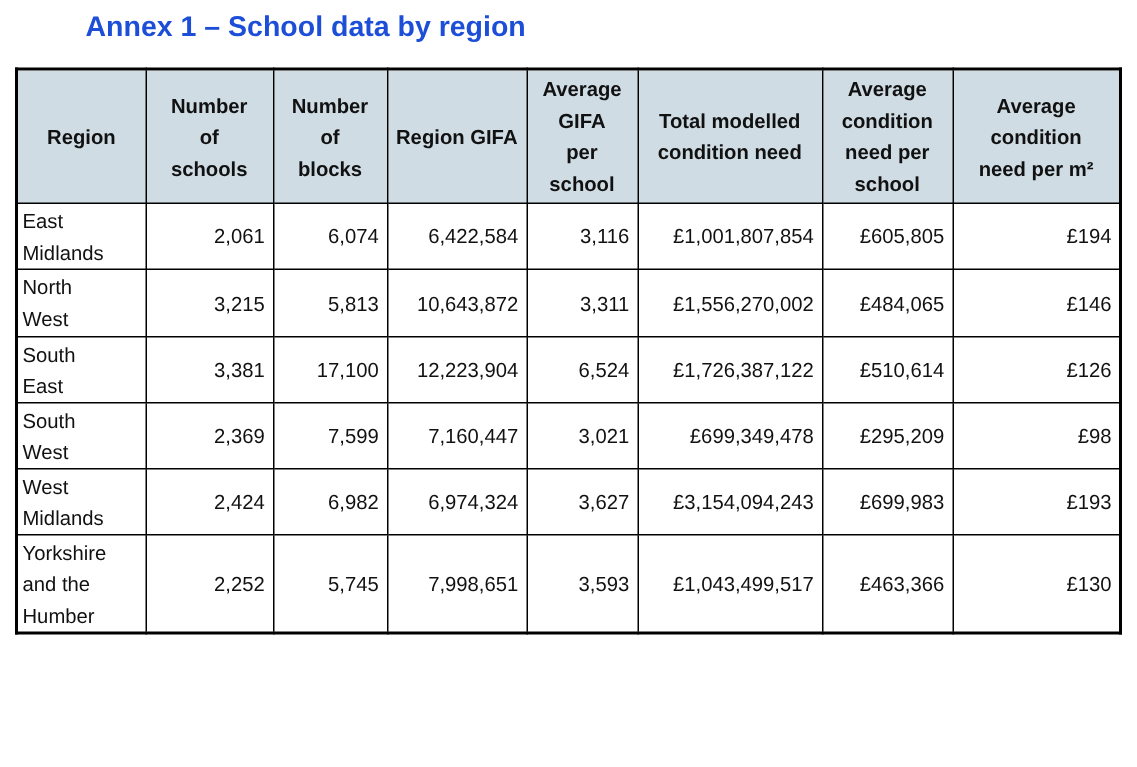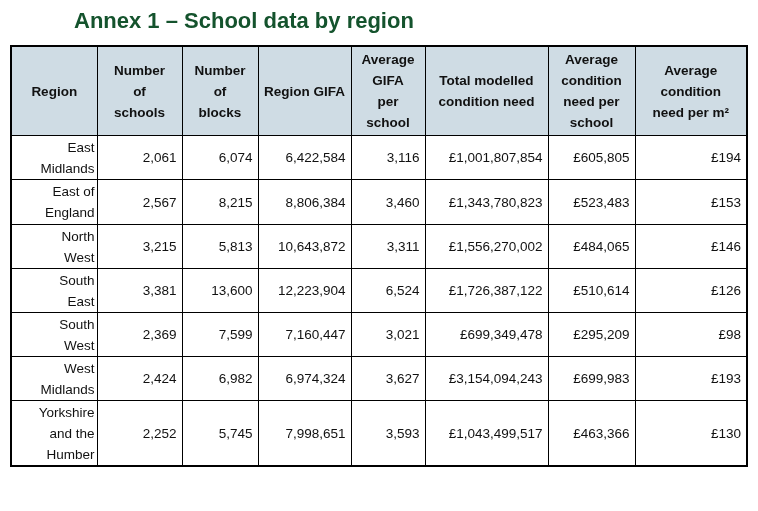--- a/index.html
+++ b/index.html
@@ -5,24 +5,24 @@
   * { margin: 0; padding: 0; box-sizing: border-box; }
   html, body {
     width: 758px; height: 511px;
     background: #ffffff;
     font-family: "Liberation Sans", sans-serif;
     overflow: hidden;
     position: relative;
   }
   .page-title {
     position: absolute;
-    left: 74px; top: 8px;
-    font-size: 22px;
+    left: 57px; top: 8px;
+    font-size: 19px;
     font-weight: bold;
-    color: #14532d;
+    color: #1d4ed8;
     white-space: nowrap;
   }
   table.data-table {
     position: absolute;
     left: 10px; top: 45px;
     width: 738px;
     border-collapse: collapse;
     table-layout: fixed;
     border: 2px solid #000;
     font-size: 13.5px;
@@ -42,21 +42,21 @@
     vertical-align: middle;
     padding: 2px 3px;
   }
   .data-table td {
     background: #ffffff;
     vertical-align: middle;
     text-align: right;
     padding: 0 5px 0 2px;
   }
   .data-table td.region {
-    text-align: right;
+    text-align: left;
     vertical-align: top;
     padding: 1px 2px 0 3px;
   }
   
   .data-table tbody tr:nth-child(1) { height: 44px; }
   .data-table tbody tr:nth-child(2) { height: 45px; }
   .data-table tbody tr:nth-child(3) { height: 22px; }
   .data-table tbody tr:nth-child(4) { height: 22px; }
   .data-table tbody tr:nth-child(5) { height: 30px; }
   .data-table tbody tr:nth-child(6) { height: 44px; }
@@ -111,46 +111,35 @@
 Midlands</td>
       <td>2,061</td>
       <td>6,074</td>
       <td>6,422,584</td>
       <td>3,116</td>
       <td>£1,001,807,854</td>
       <td>£605,805</td>
       <td>£194</td>
     </tr>
     <tr>
-      <td class="region">East of
-England</td>
-      <td>2,567</td>
-      <td>8,215</td>
-      <td>8,806,384</td>
-      <td>3,460</td>
-      <td>£1,343,780,823</td>
-      <td>£523,483</td>
-      <td>£153</td>
-    </tr>
-    <tr>
       <td class="region">North
 West</td>
       <td>3,215</td>
       <td>5,813</td>
       <td>10,643,872</td>
       <td>3,311</td>
       <td>£1,556,270,002</td>
       <td>£484,065</td>
       <td>£146</td>
     </tr>
     <tr>
       <td class="region">South
 East</td>
       <td>3,381</td>
-      <td>13,600</td>
+      <td>17,100</td>
       <td>12,223,904</td>
       <td>6,524</td>
       <td>£1,726,387,122</td>
       <td>£510,614</td>
       <td>£126</td>
     </tr>
     <tr>
       <td class="region">South
 West</td>
       <td>2,369</td>

